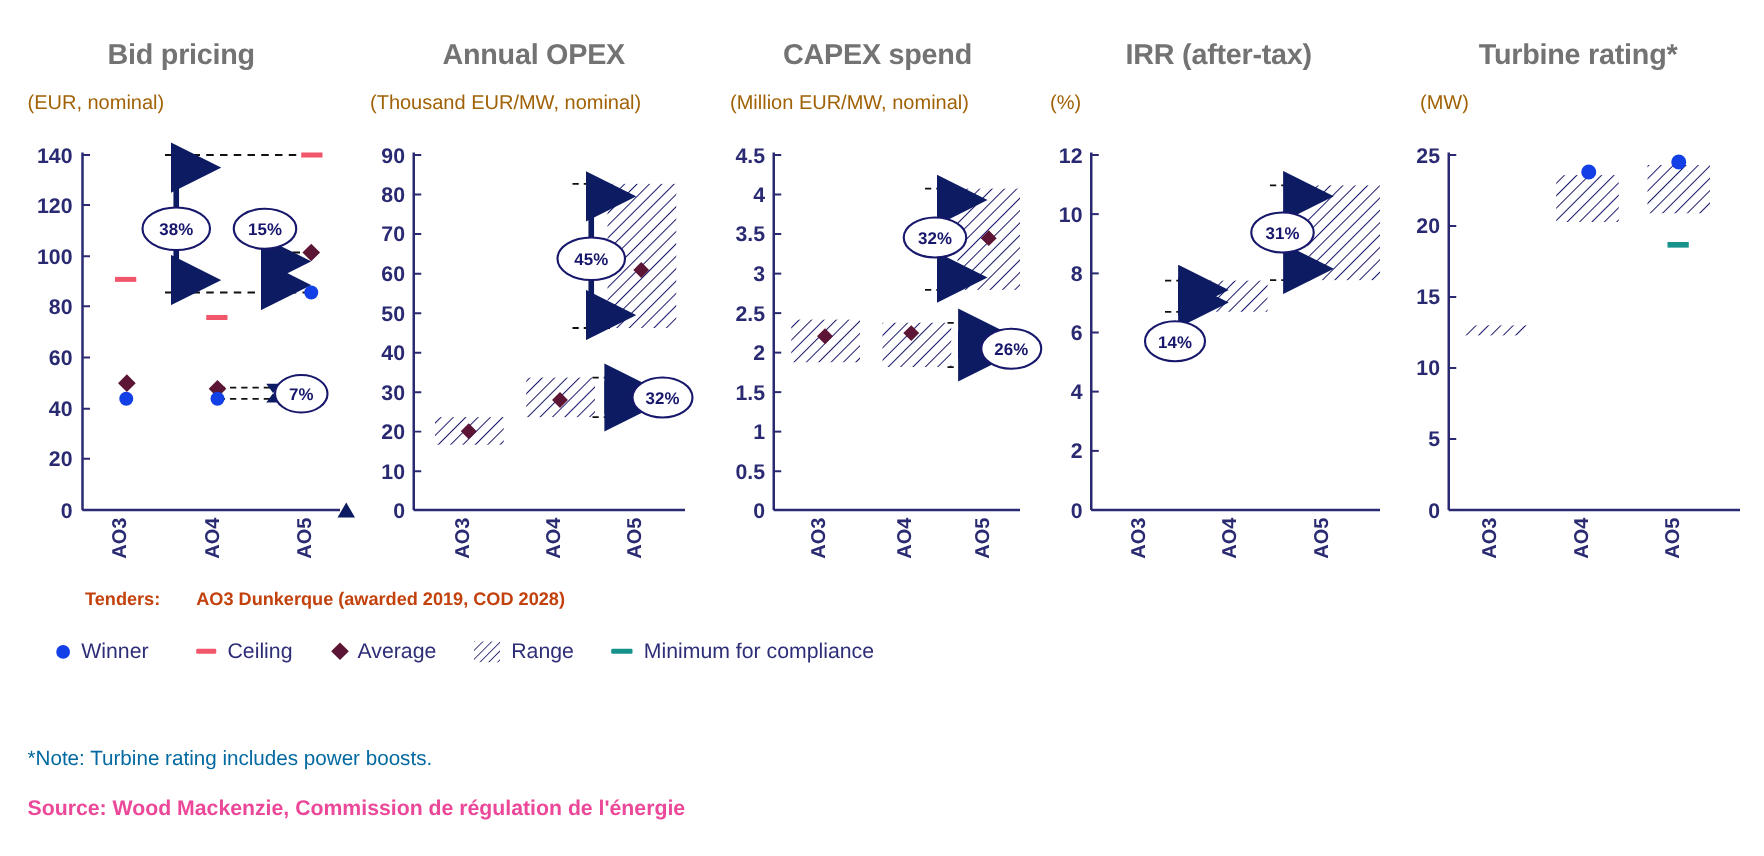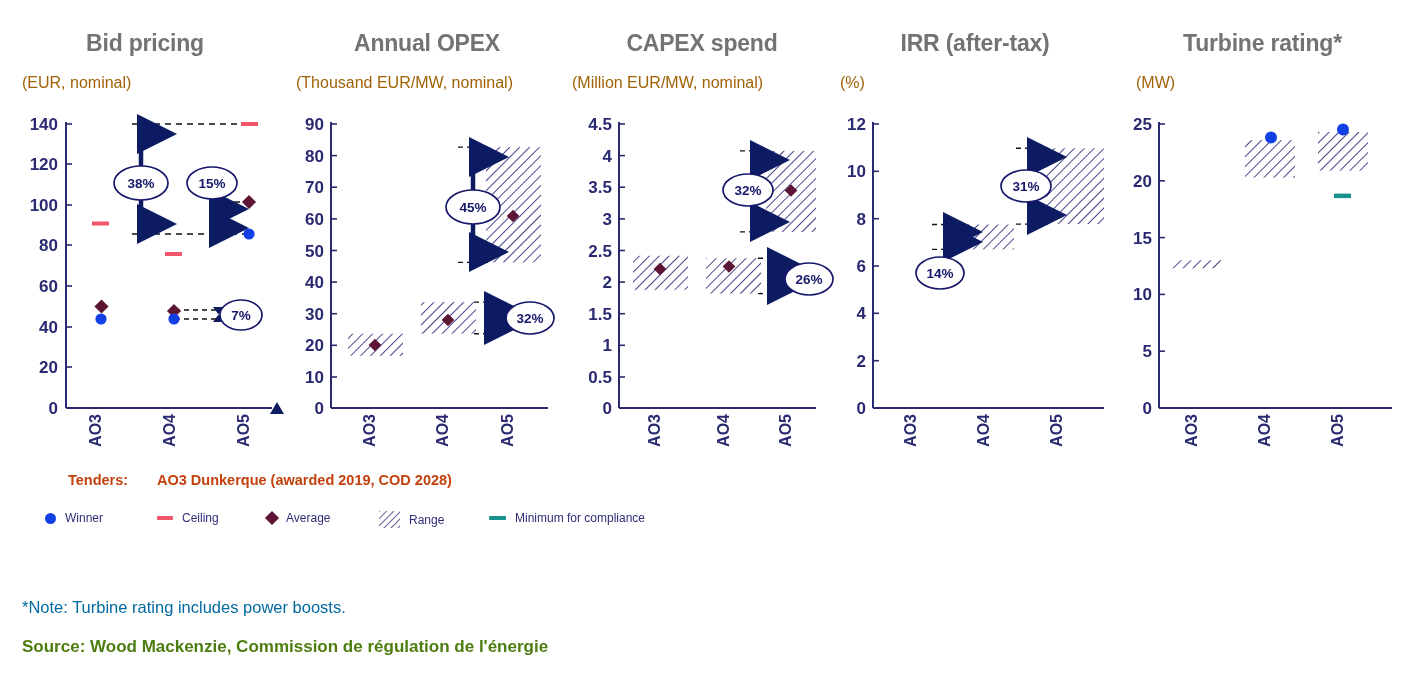--- a/index.html
+++ b/index.html
@@ -31,36 +31,36 @@
     position:absolute;left:0;width:1411px;
   }
   #tenders{
     top:472px;height:24px;
     font-size:14.5px;font-weight:bold;color:#c2410c;
     white-space:nowrap;
   }
   #tenders .lbl{position:absolute;}
   #keylegend{
     top:511px;height:28px;
-    font-size:12px;color:#2e2e78;
+    font-size:17px;color:#2e2e78;
   }
   .keyitem{position:absolute;display:flex;align-items:center;white-space:nowrap;}
   .keyitem .ktext{margin-left:9px;}
   .sw-dot{width:11px;height:11px;border-radius:50%;background:#1340e6;}
   .sw-dash{width:16px;height:4px;background:#f2566a;border-radius:1px;}
   .sw-diam{width:10px;height:10px;background:#5d1535;transform:rotate(45deg);}
   .sw-teal{width:17px;height:4.5px;background:#16918c;border-radius:1px;}
   .sw-hatch{width:21px;height:17px;}
   #note{
     position:absolute;left:22px;top:598px;
     font-size:16.5px;color:#0369a1;font-weight:400;white-space:nowrap;
   }
   #source{
     position:absolute;left:22px;top:637px;
-    font-size:17px;color:#4d7c0f;font-weight:bold;white-space:nowrap;
+    font-size:17px;color:#ec4899;font-weight:bold;white-space:nowrap;
   }
   text{font-family:"Liberation Sans", sans-serif;}
   .tick{font-size:17px;fill:#2a2a72;font-weight:bold;}
   .xcat{font-size:16px;fill:#2a2a72;font-weight:bold;}
   .pct{font-size:13.5px;fill:#17176b;font-weight:bold;}
 </style>
 </head>
 <body>
 
 <div id="panels">
@@ -194,21 +194,21 @@
       <rect x="153.5" y="315.5" width="9" height="9" fill="#5d1535" transform="rotate(45 158 320)"></rect>
       <rect x="218.5" y="211.5" width="9" height="9" fill="#5d1535" transform="rotate(45 223 216)"></rect>
       <text class="xcat" x="85" y="414" transform="rotate(-90 85 414)" text-anchor="end">AO3</text>
       <text class="xcat" x="158" y="414" transform="rotate(-90 158 414)" text-anchor="end">AO4</text>
       <text class="xcat" x="223" y="414" transform="rotate(-90 223 414)" text-anchor="end">AO5</text>
     </svg>
   </div>
 
   <div class="panel" style="left:568px;width:268px;">
     <div class="ptitle" style="left:0px;width:268px;">CAPEX spend</div>
-    <div class="punit" style="left:4px;">(Million EUR/MW, nominal)</div>
+    <div class="punit" style="left:16px;">(Million EUR/MW, nominal)</div>
     <svg width="268" height="465" viewBox="0 0 268 465">
       <defs>
         <pattern id="hatchC" width="7" height="7" patternTransform="rotate(45)" patternUnits="userSpaceOnUse">
           <line x1="0" y1="0" x2="0" y2="7" stroke="#17176b" stroke-width="1.6"></line>
         </pattern>
         <marker id="arrUpC" markerWidth="9" markerHeight="9" refX="4.5" refY="8" orient="auto">
           <path d="M4.5 0 L9 9 L0 9 Z" fill="#0d1b63"></path>
         </marker>
       </defs>
       <line x1="51" y1="122" x2="51" y2="408" stroke="#2a2a72" stroke-width="2"></line>

